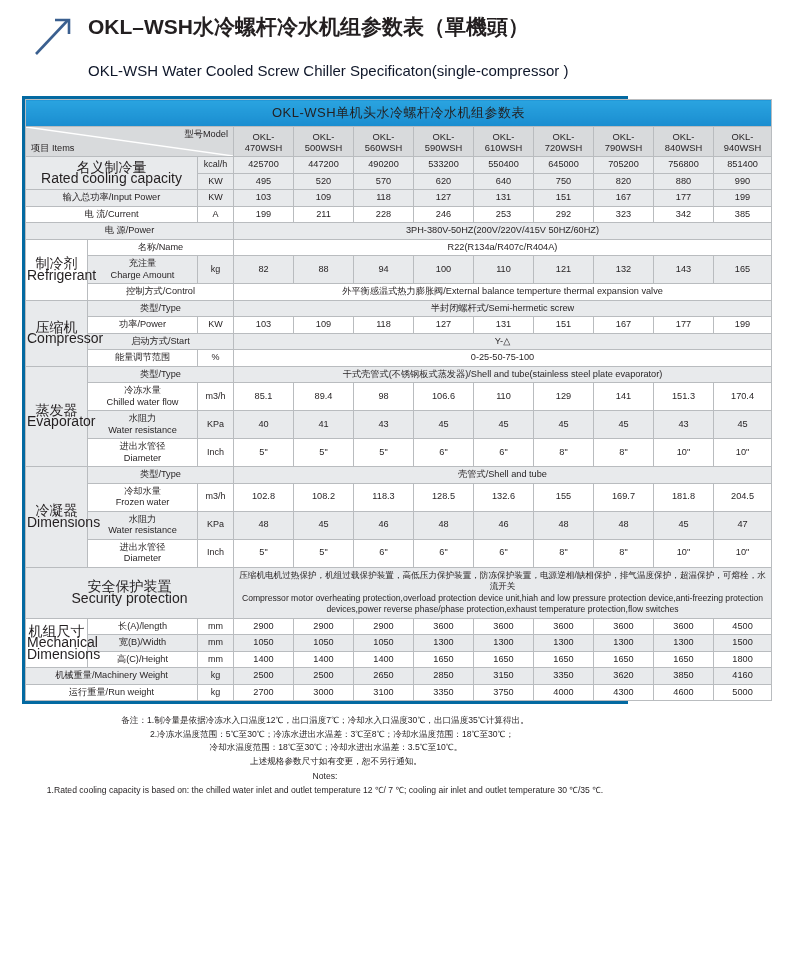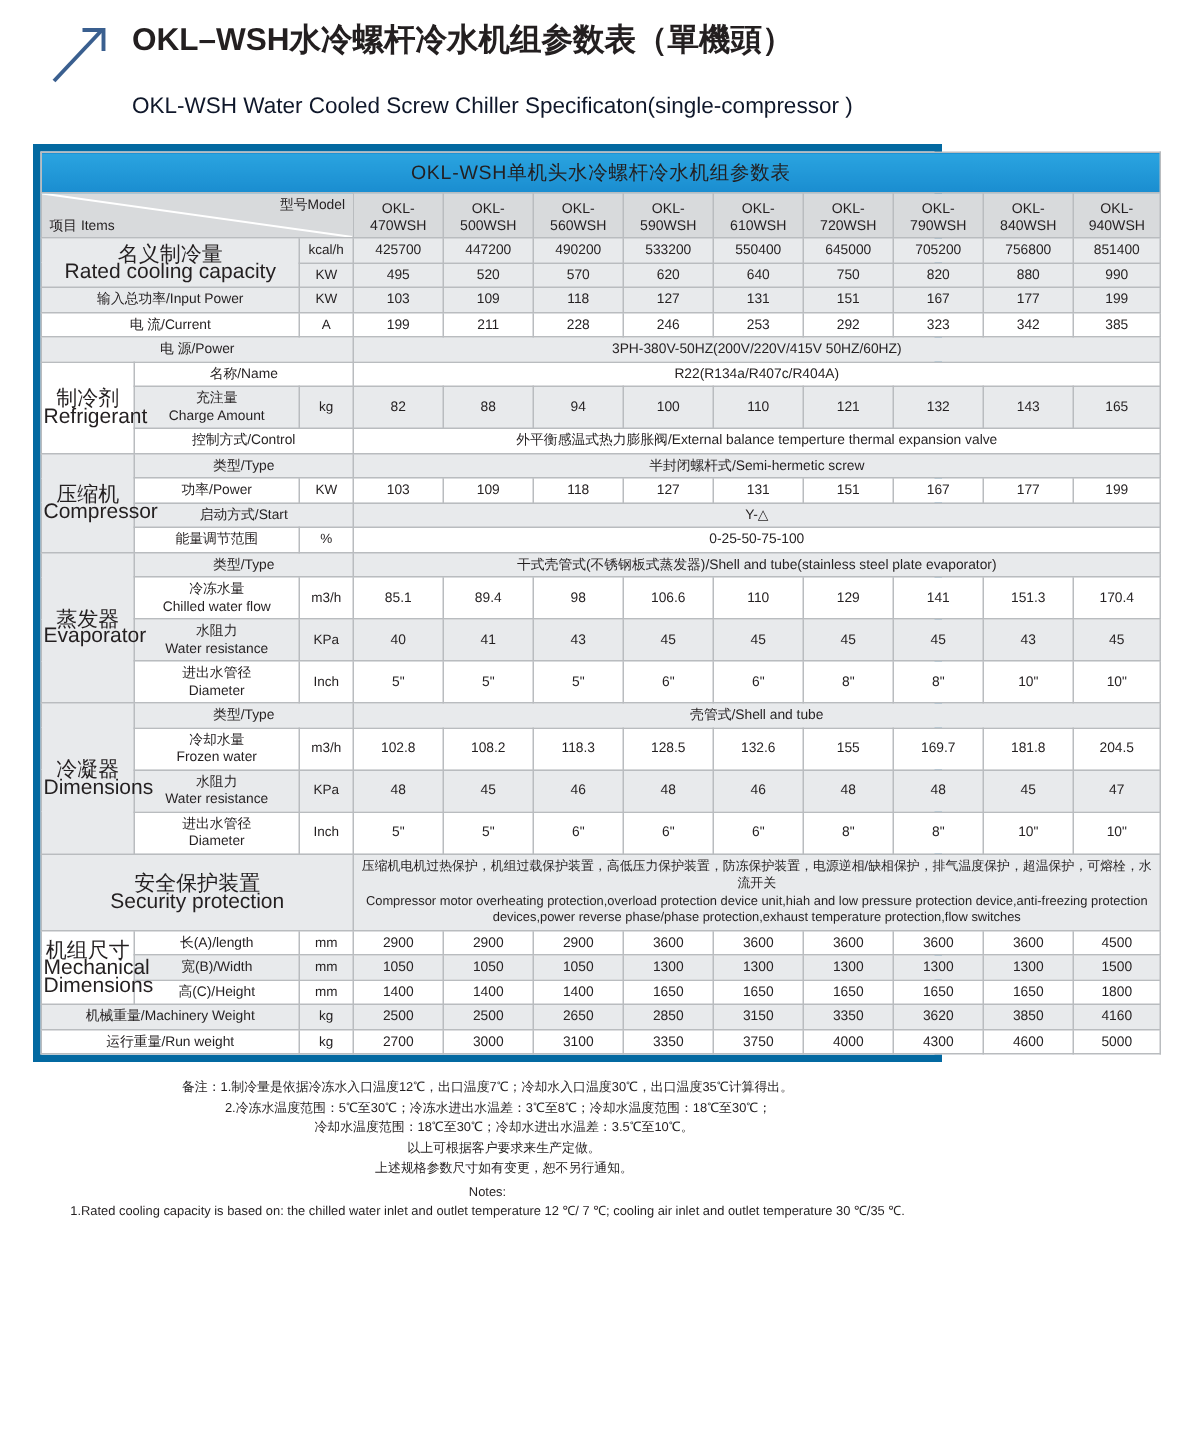--- a/index.html
+++ b/index.html
@@ -41,21 +41,21 @@
     font-size: 15px;
     color: #0f172a;
     line-height: 22px;
     margin-top: 20px;
     white-space: nowrap;
   }
 
   
   .table-wrap {
     margin: 14px 22px 0 22px;
-    border: 5px solid #0369a1;
+    border: 3px solid #0369a1;
   }
   table.spec {
     border-collapse: collapse;
     width: 746px;
     table-layout: fixed;
     font-size: 9.2px;
   }
   table.spec td, table.spec th {
     border: 1px solid #b9bcbf;
     text-align: center;
@@ -507,19 +507,18 @@
       <td class="white">5000</td>
     </tr>
   </tbody>
       </table>
   </div>
 
   <div class="notes">
     <div class="ln">备注：1.制冷量是依据冷冻水入口温度12℃，出口温度7℃；冷却水入口温度30℃，出口温度35℃计算得出。</div>
     <div class="ln indent">2.冷冻水温度范围：5℃至30℃；冷冻水进出水温差：3℃至8℃；冷却水温度范围：18℃至30℃；</div>
     <div class="ln indent2">冷却水温度范围：18℃至30℃；冷却水进出水温差：3.5℃至10℃。</div>
-    <div class="ln indent2">以上可根据客户要求来生产定做。</div>
     <div class="ln indent2">上述规格参数尺寸如有变更，恕不另行通知。</div>
     <div class="ln notes-en">Notes:</div>
     <div class="ln">1.Rated cooling capacity is based on: the chilled water inlet and outlet temperature 12 ℃/ 7 ℃; cooling air inlet and outlet temperature 30 ℃/35 ℃.</div>
   </div>
 
 </div>
 
 </body></html>

